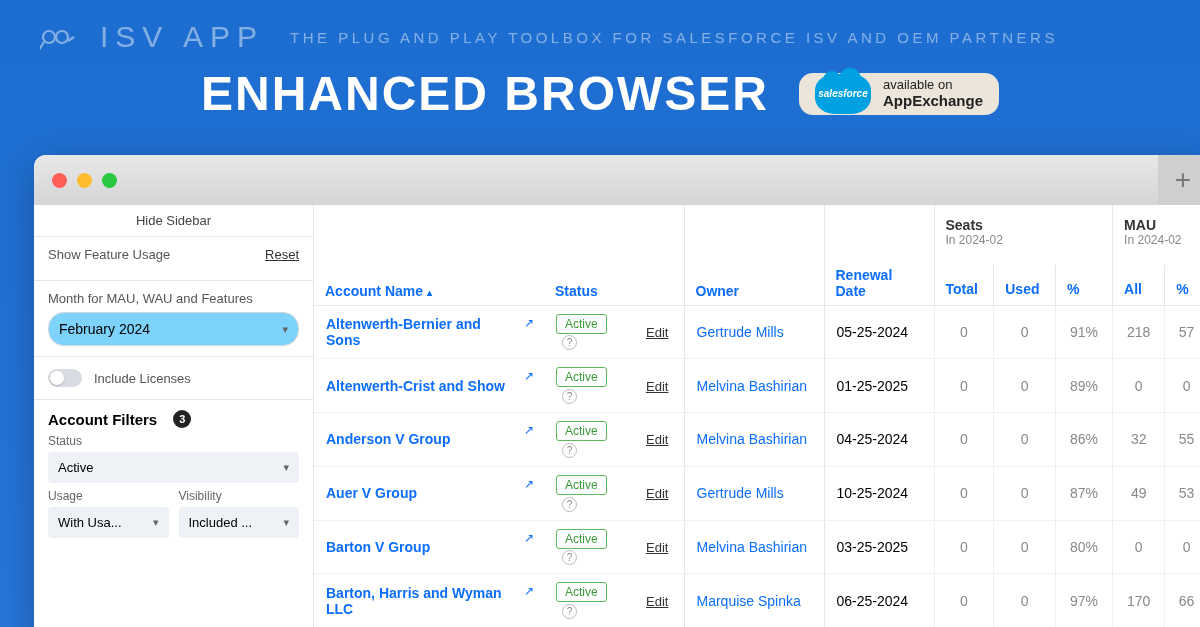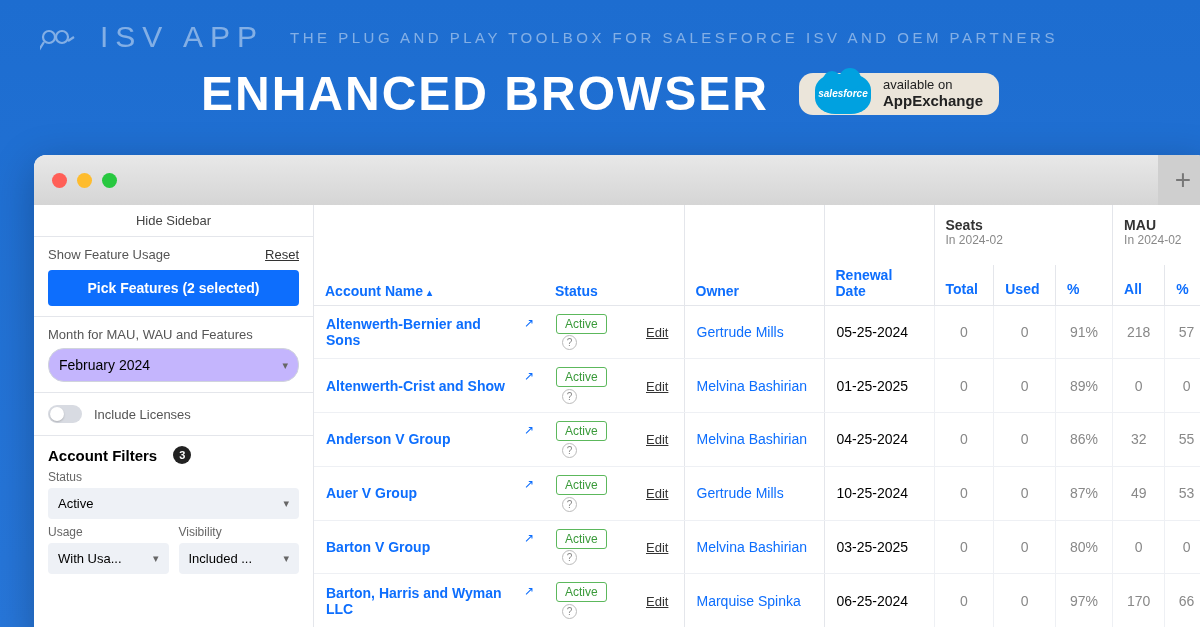--- a/index.html
+++ b/index.html
@@ -28,21 +28,21 @@
 .tl-green{background:#28c840}
 .chrome-plus{position:absolute;right:0;top:0;width:50px;height:50px;background:#cfcfcf;display:flex;align-items:center;justify-content:center;color:#777;font-size:28px;font-weight:300}
 .app-body{display:flex;height:440px}
 .sidebar{width:280px;border-right:1px solid #e4e6eb;background:#fff;flex-shrink:0}
 .hide-sidebar{text-align:center;padding:8px;font-size:13px;color:#444;border-bottom:1px solid #e4e6eb}
 .sb-section{padding:10px 14px;border-bottom:1px solid #e4e6eb}
 .sb-row{display:flex;justify-content:space-between;align-items:center;margin-bottom:8px}
 .sb-label{font-size:13px;color:#555}
 .sb-reset{font-size:13px;color:#333;text-decoration:underline;cursor:pointer}
 .pick-btn{width:100%;background:#0d6efd;color:#fff;border:none;padding:10px;border-radius:4px;font-size:14px;font-weight:600;cursor:pointer}
-.month-select{width:100%;border:1px solid #d0d4dc;border-radius:16px;padding:8px 10px;font-size:14px;background:#c4b5fd;display:flex;justify-content:space-between;align-items:center;cursor:pointer;margin-top:6px}
+.month-select{width:100%;border:1px solid #d0d4dc;border-radius:16px;padding:8px 10px;font-size:14px;background:#7dd3fc;display:flex;justify-content:space-between;align-items:center;cursor:pointer;margin-top:6px}
 .chevron{font-size:11px;color:#666}
 .toggle-row{display:flex;align-items:center;gap:12px;padding:12px 14px;border-bottom:1px solid #e4e6eb}
 .toggle{width:34px;height:18px;background:#d8dbe2;border-radius:10px;position:relative;cursor:pointer}
 .toggle::after{content:"";position:absolute;width:14px;height:14px;background:#fff;border-radius:50%;top:2px;left:2px;box-shadow:0 1px 2px rgba(0,0,0,.2)}
 .filters-header{display:flex;align-items:center;gap:16px;padding:10px 14px 6px;font-weight:700;font-size:15px}
 .filter-count{background:#222;color:#fff;width:18px;height:18px;border-radius:50%;font-size:11px;display:flex;align-items:center;justify-content:center;font-weight:600}
 .filter-block{padding:0 14px 6px}
 .filter-label{font-size:12px;color:#666;margin-bottom:4px}
 .filter-select{width:100%;background:#eef1f6;border:none;border-radius:4px;padding:8px 10px;font-size:13px;display:flex;justify-content:space-between;align-items:center;cursor:pointer}
 .filter-row{display:flex;gap:10px;padding:0 14px}
@@ -107,21 +107,20 @@
     <div class="chrome-plus">+</div>
   </div>
   <div class="app-body">
     <div class="sidebar">
       <div class="hide-sidebar">Hide Sidebar</div>
       <div class="sb-section">
         <div class="sb-row">
           <span class="sb-label">Show Feature Usage</span>
           <span class="sb-reset">Reset</span>
         </div>
-        <button class="pick-btn">Pick Features (2 selected)</button>
       </div>
       <div class="sb-section">
         <div class="sb-label">Month for MAU, WAU and Features</div>
         <div class="month-select">
           <span>February 2024</span>
           <span class="chevron">▾</span>
         </div>
       </div>
       <div class="toggle-row">
         <div class="toggle"></div>

